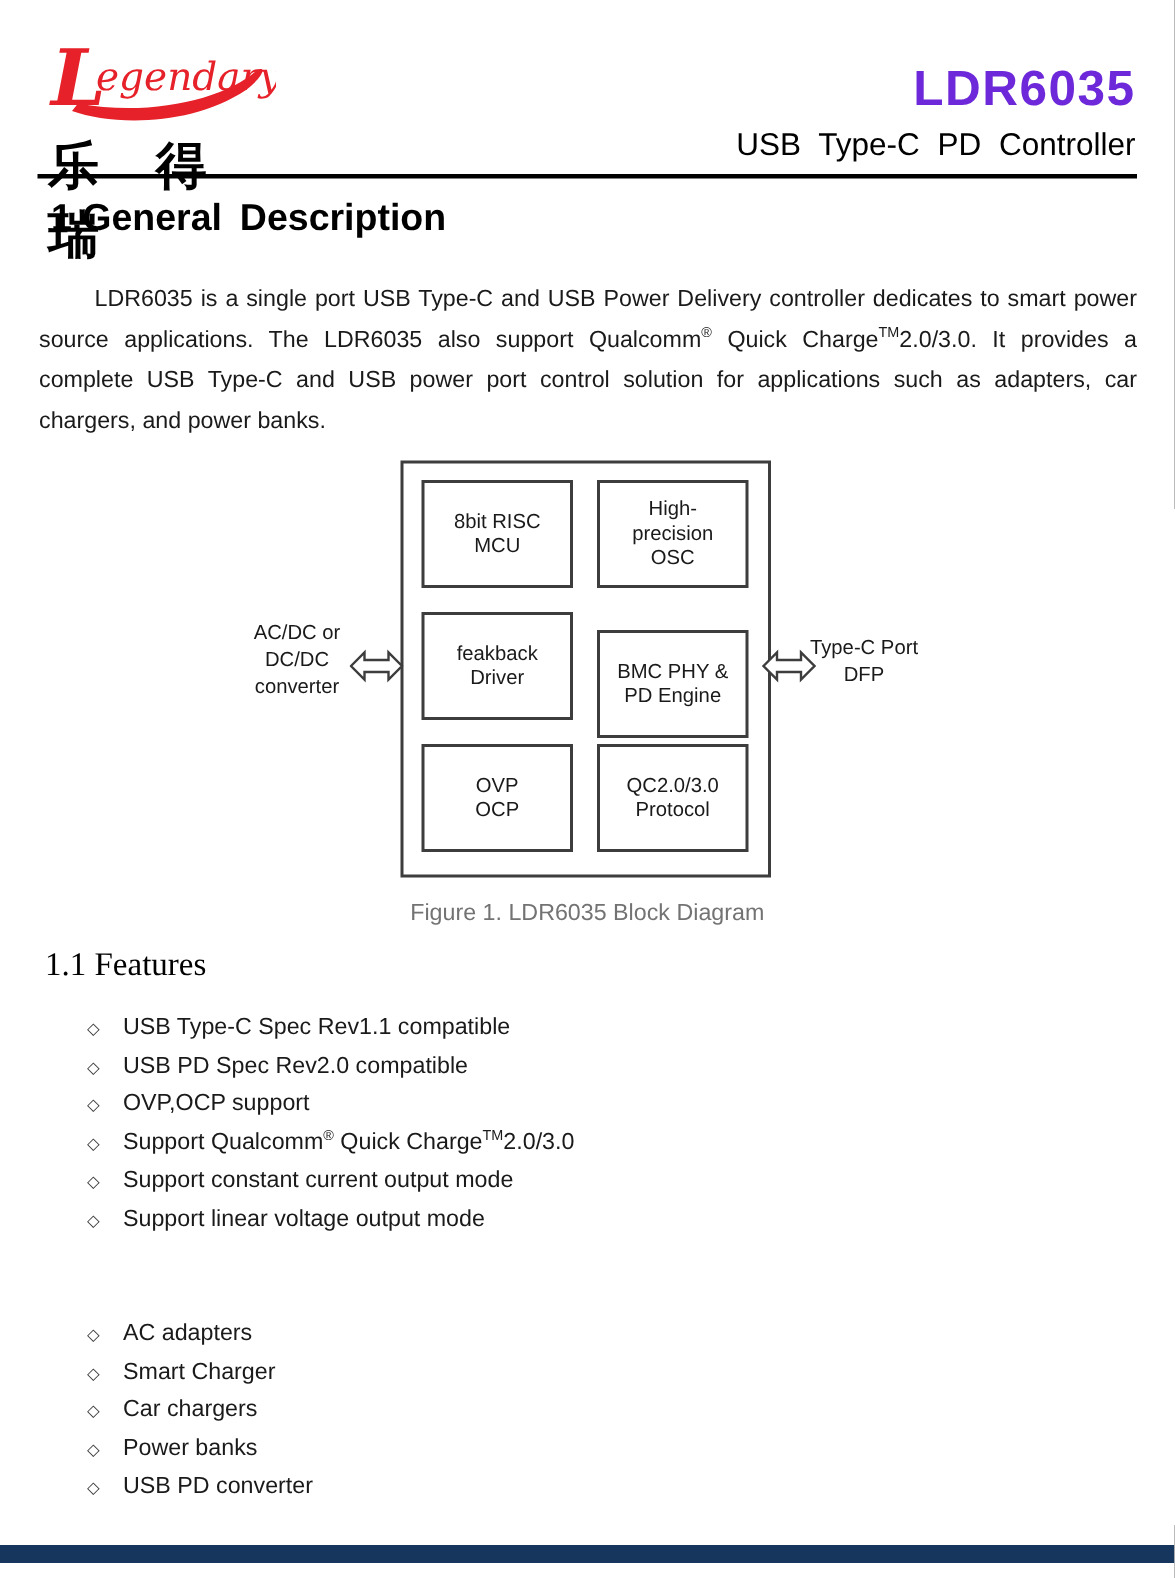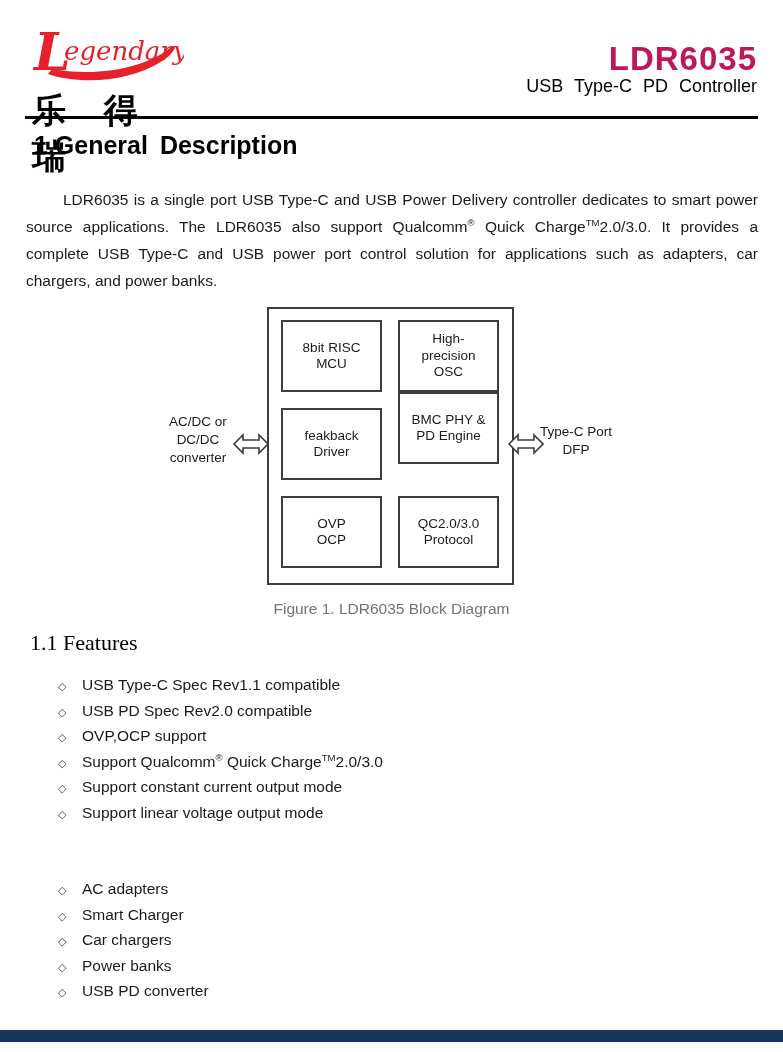--- a/index.html
+++ b/index.html
@@ -5,42 +5,42 @@
   html,body{margin:0;padding:0;background:#888;}
   .page{position:relative;width:783px;height:1052px;background:#ffffff;overflow:hidden;
         font-family:"Liberation Sans",sans-serif;color:#111;margin:0 auto;}
 
   
   .logo{position:absolute;left:28px;top:24px;width:170px;}
   .logo-script-svg{width:156px;height:64px;display:block;}
   .logo-cn{font-size:34px;font-weight:bold;letter-spacing:13px;margin-top:0;margin-left:4px;
            font-family:"DejaVu Sans","Liberation Sans",sans-serif;color:#000;}
   .part-number{position:absolute;top:40px;right:26px;font-size:33px;font-weight:bold;
-               letter-spacing:1px;color:#be185d;}
-  .subtitle{position:absolute;top:76px;right:26px;font-size:18px;word-spacing:6px;color:#000;}
+               letter-spacing:1px;color:#6d28d9;}
+  .subtitle{position:absolute;top:85px;right:26px;font-size:21px;word-spacing:6px;color:#000;}
   .header-rule{position:absolute;top:116px;left:25px;right:25px;height:3px;background:#000;}
 
   
   .h-main{position:absolute;top:131px;left:34px;font-size:25px;font-weight:bold;
           word-spacing:5px;margin:0;color:#000;}
   .desc{position:absolute;top:186px;left:26px;width:732px;margin:0;font-size:15.5px;
         line-height:27px;text-align:justify;text-indent:37px;color:#1a1a1a;}
   .desc sup, .bullet-text sup{font-size:0.62em;vertical-align:super;line-height:0;}
 
   
   .diagram{position:absolute;inset:0;}
   .outer-box{position:absolute;left:267px;top:307px;width:243px;height:274px;
              border:2px solid #3d3d3d;background:#fff;}
   .block{position:absolute;width:97px;height:68px;border:2px solid #3d3d3d;background:#fff;
          display:flex;align-items:center;justify-content:center;text-align:center;
          font-size:13.5px;line-height:16.5px;color:#1a1a1a;}
   .blocks .block:nth-of-type(1){left:281px;top:320px;}
   .blocks .block:nth-of-type(2){left:398px;top:320px;}
   .blocks .block:nth-of-type(3){left:281px;top:408px;}
-  .blocks .block:nth-of-type(4){left:398px;top:392px;}
+  .blocks .block:nth-of-type(4){left:398px;top:420px;}
   .blocks .block:nth-of-type(5){left:281px;top:496px;}
   .blocks .block:nth-of-type(6){left:398px;top:496px;}
   .side-label{position:absolute;font-size:13.5px;line-height:18px;text-align:center;color:#1a1a1a;}
   .left-label{left:156px;top:413px;width:84px;}
   .right-label{left:531px;top:423px;width:90px;}
   .arrow{position:absolute;width:36px;height:24px;}
   .arrow-left{left:233px;top:432px;}
   .arrow-right{left:508px;top:432px;}
   .fig-caption{position:absolute;top:600px;left:0;width:783px;text-align:center;
                font-size:15.5px;color:#737373;}

